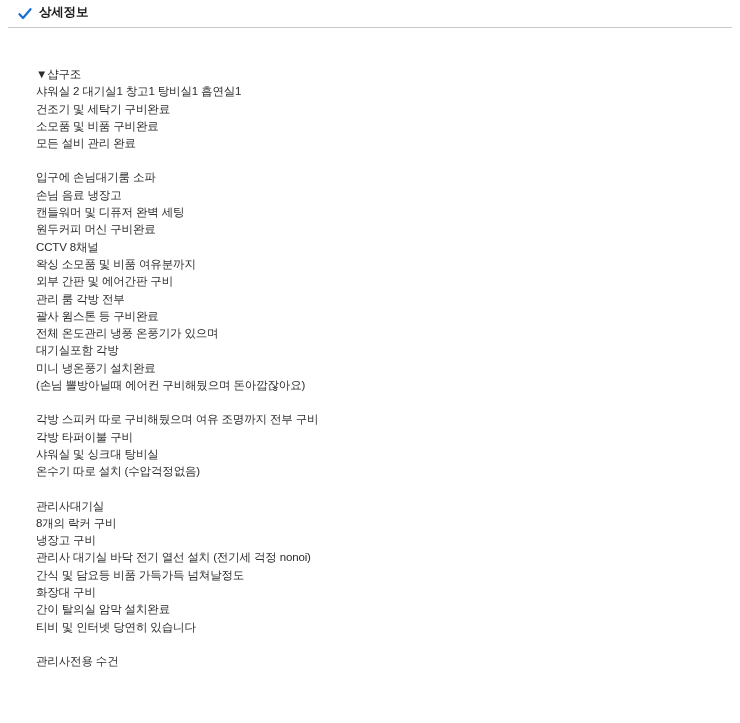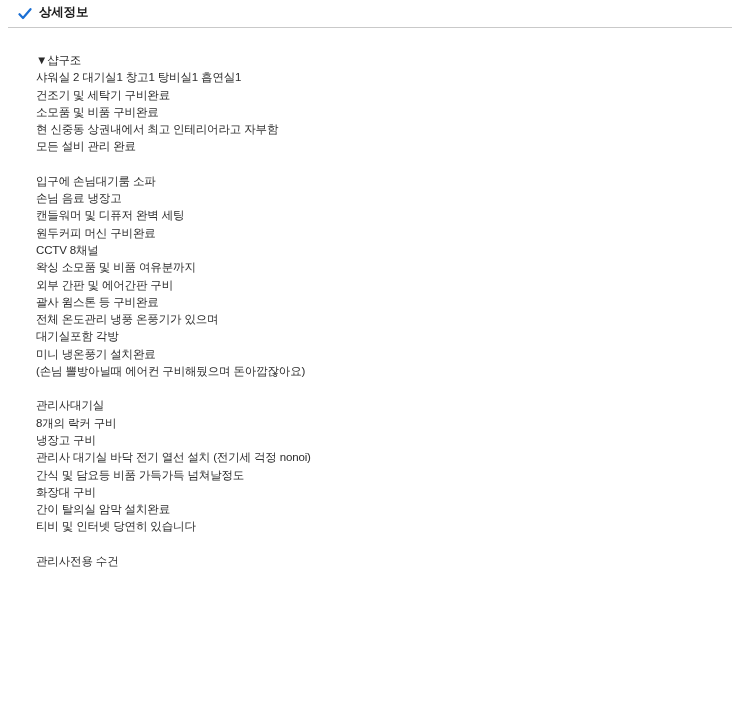--- a/index.html
+++ b/index.html
@@ -54,20 +54,21 @@
   }
   .block {
     margin-bottom: 17px;
   }
   .line {
     white-space: pre-wrap;
     min-height: 17.3px;
   }
   .line.heading {
     letter-spacing: -0.2px;
+    margin-top: 14px;
   }
 </style>
 </head>
 <body>
 
 <div class="page">
 
   <div class="section-header">
     <span class="check-icon">
       <svg width="14" height="14" viewBox="0 0 14 14" xmlns="http://www.w3.org/2000/svg">
@@ -79,39 +80,45 @@
 
   <div class="divider"></div>
 
   <div class="content">
 
     <div class="block">
       <div class="line heading">▼샵구조</div>
       <div class="line">샤워실 2 대기실1 창고1 탕비실1 흡연실1</div>
       <div class="line">건조기 및 세탁기 구비완료</div>
       <div class="line">소모품 및 비품 구비완료</div>
-      <div class="line">현 신중동 상권내에서 최고 인테리어라고 자부함</div>
       <div class="line">모든 설비 관리 완료</div>
     </div>
 
     <div class="block">
       <div class="line">입구에 손님대기룸 소파</div>
       <div class="line">손님 음료 냉장고</div>
       <div class="line">캔들워머 및 디퓨저 완벽 세팅</div>
       <div class="line">원두커피 머신 구비완료</div>
       <div class="line">CCTV 8채널</div>
       <div class="line">왁싱 소모품 및 비품 여유분까지</div>
       <div class="line">외부 간판 및 에어간판 구비</div>
+      <div class="line">관리 룸 각방 전부</div>
       <div class="line">괄사 윔스톤 등 구비완료</div>
       <div class="line">전체 온도관리 냉풍 온풍기가 있으며</div>
       <div class="line">대기실포함 각방</div>
       <div class="line">미니 냉온풍기 설치완료</div>
       <div class="line">(손님 뽈방아닐때 에어컨 구비해뒀으며 돈아깝잖아요)</div>
     </div>
 
+    <div class="block">
+      <div class="line">각방 스피커 따로 구비해뒀으며 여유 조명까지 전부 구비</div>
+      <div class="line">각방 타퍼이불 구비</div>
+      <div class="line">샤워실 및 싱크대 탕비실</div>
+      <div class="line">온수기 따로 설치 (수압걱정없음)</div>
+    </div>
 
     <div class="block">
       <div class="line">관리사대기실</div>
       <div class="line">8개의 락커 구비</div>
       <div class="line">냉장고 구비</div>
       <div class="line">관리사 대기실 바닥 전기 열선 설치 (전기세 걱정 nonoi)</div>
       <div class="line">간식 및 담요등 비품 가득가득 넘쳐날정도</div>
       <div class="line">화장대 구비</div>
       <div class="line">간이 탈의실 암막 설치완료</div>
       <div class="line">티비 및 인터넷 당연히 있습니다</div>

